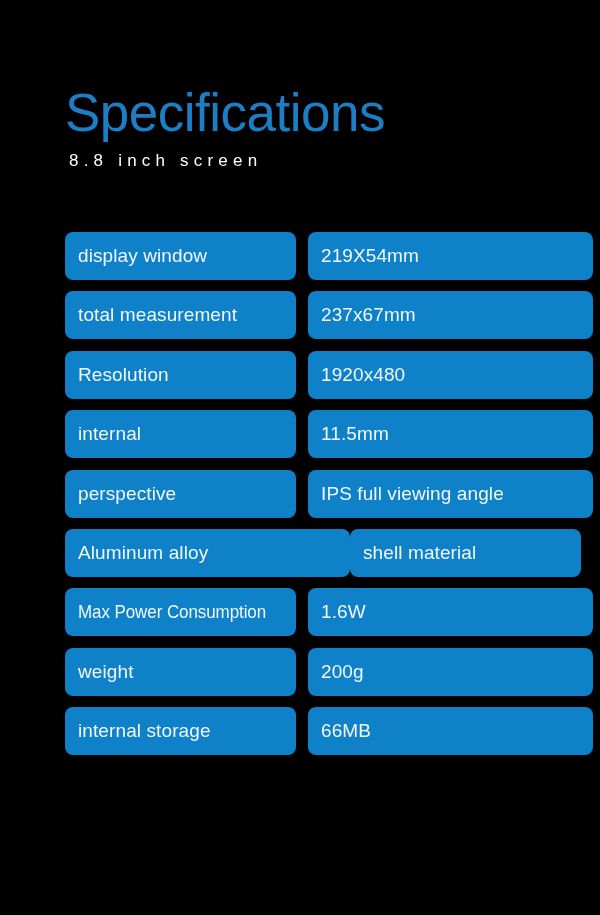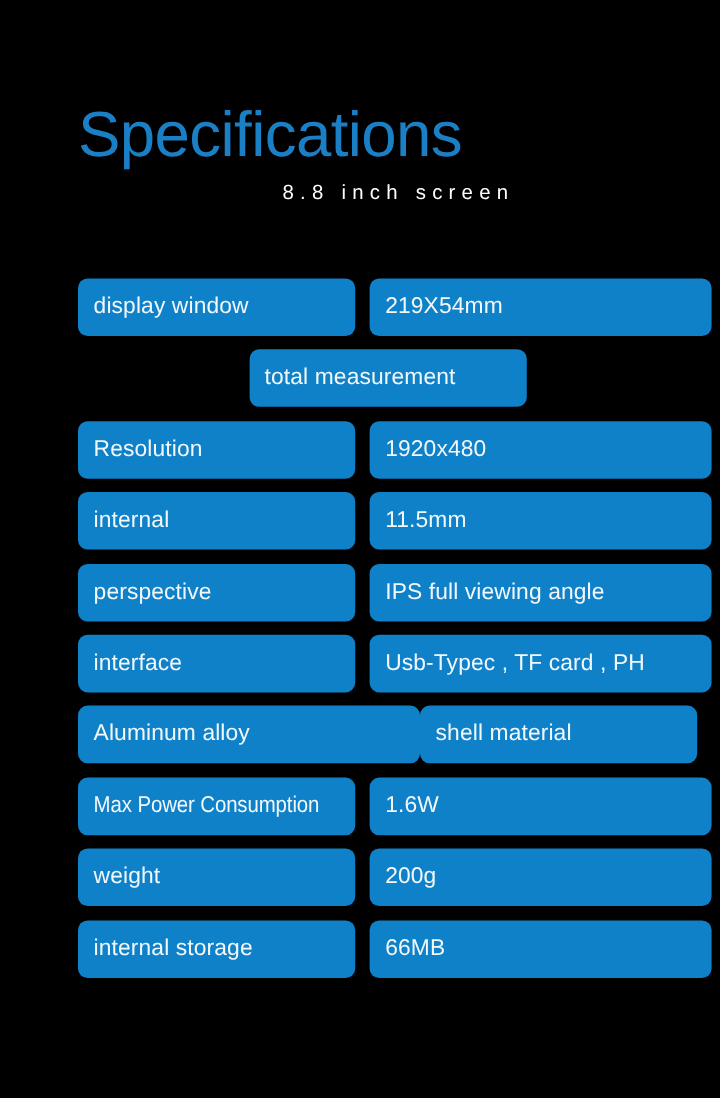--- a/index.html
+++ b/index.html
@@ -46,21 +46,20 @@
   .page-subtitle {
     display: block;
     color: #ffffff;
     font-family: "Liberation Sans", sans-serif;
     font-size: 17px;
     font-weight: 400;
     letter-spacing: 5.2px;
     line-height: 24px;
     margin: 7px 0 0 4px;
     white-space: nowrap;
-    text-align: center;
   }
 
   
   .spec-table {
     position: absolute;
     left: 36px;
     top: 232px;
     width: 528px;
   }
 
@@ -138,20 +137,23 @@
       </div>
       <div class="spec-cell value">
         <span class="cell-text">219X54mm</span>
       </div>
     </div>
 
     <div class="spec-row">
       <div class="spec-cell label">
         <span class="cell-text">total measurement</span>
       </div>
+      <div class="spec-cell value">
+        <span class="cell-text">237x67mm</span>
+      </div>
     </div>
 
     <div class="spec-row">
       <div class="spec-cell label">
         <span class="cell-text">Resolution</span>
       </div>
       <div class="spec-cell value">
         <span class="cell-text">1920x480</span>
       </div>
     </div>
@@ -167,28 +169,20 @@
 
     <div class="spec-row">
       <div class="spec-cell label">
         <span class="cell-text">perspective</span>
       </div>
       <div class="spec-cell value">
         <span class="cell-text">IPS full viewing angle</span>
       </div>
     </div>
 
-    <div class="spec-row">
-      <div class="spec-cell label">
-        <span class="cell-text">interface</span>
-      </div>
-      <div class="spec-cell value">
-        <span class="cell-text">Usb-Typec , TF card , PH</span>
-      </div>
-    </div>
 
     <div class="spec-row">
       <div class="spec-cell value">
         <span class="cell-text">Aluminum alloy</span>
       </div>
       <div class="spec-cell label">
         <span class="cell-text">shell material</span>
       </div>
     </div>
 

